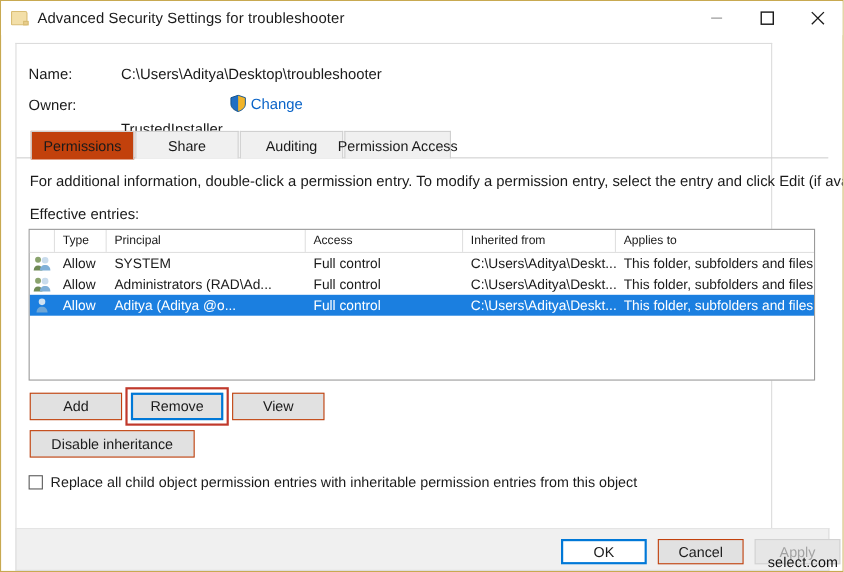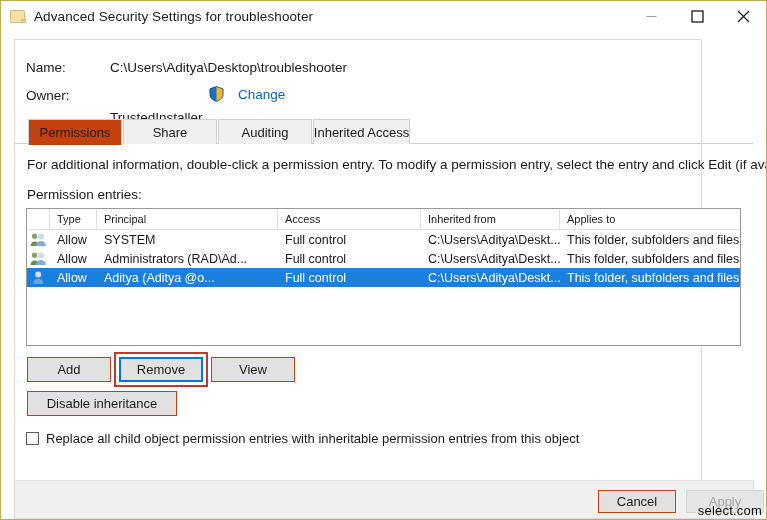--- a/index.html
+++ b/index.html
@@ -72,21 +72,21 @@
   }
 
   
   .info-row { position: absolute; font-size: 13.5px; color: #1a1a1a; white-space: nowrap; }
   #lbl-name  { left: 11px;  top: 20px; }
   #val-name  { left: 95px;  top: 20px; }
   #lbl-owner { left: 11px;  top: 48px; }
   #val-owner { left: 95px;  top: 48px; margin-top: 22px; }
   #change-link-wrap {
     position: absolute; left: 194px; top: 46px;
-    display: flex; align-items: center; gap: 14px;
+    display: flex; align-items: center; gap: 4px;
   }
   .shield {
     width: 15px; height: 16px; display: block;
   }
   #change-link {
     font-size: 13.5px; color: #0a64c8; white-space: nowrap;
   }
 
   
   #tabstrip {
@@ -282,26 +282,26 @@
       <div class="tab selected" id="tab-0">
         <span>Permissions</span>
       </div>
       <div class="tab" id="tab-1">
         <span>Share</span>
       </div>
       <div class="tab" id="tab-2">
         <span>Auditing</span>
       </div>
       <div class="tab" id="tab-3">
-        <span>Inherited Access</span>
+        <span>Permission Access</span>
       </div>
     </div>
 
     <div id="info-text">For additional information, double-click a permission entry. To modify a permission entry, select the entry and click Edit (if available).</div>
-    <div id="entries-label">Permission entries:</div>
+    <div id="entries-label">Effective entries:</div>
 
     <div id="listview">
       <div id="list-header">
         <div class="hcell c-icon"></div>
         <div class="hcell c-type">Type</div>
         <div class="hcell c-principal">Principal</div>
         <div class="hcell c-access">Access</div>
         <div class="hcell c-inherited">Inherited from</div>
         <div class="hcell c-applies">Applies to</div>
       </div>
@@ -374,20 +374,23 @@
       <span>Disable inheritance</span>
     </div>
 
     <div id="replace-row">
       <div id="replace-checkbox"></div>
       <div id="replace-label">Replace all child object permission entries with inheritable permission entries from this object</div>
     </div>
   </div>
 
   <div id="footer"></div>
+  <div class="btn focused" id="btn-ok">
+    <span>OK</span>
+  </div>
   <div class="btn" id="btn-cancel">
     <span>Cancel</span>
   </div>
   <div class="btn disabled" id="btn-apply">
     <span>Apply</span>
   </div>
 
   <div id="watermark">select.com</div>
 </div>
 

